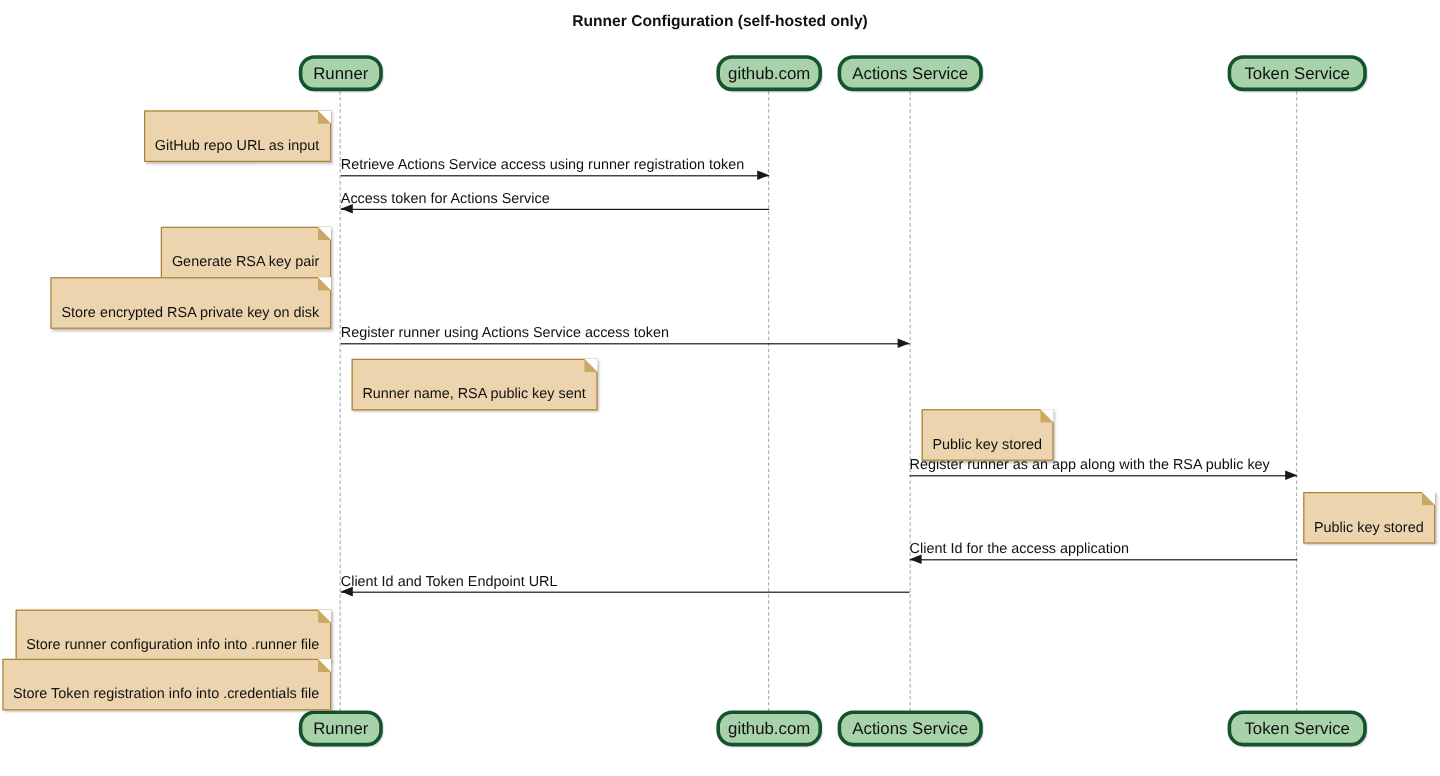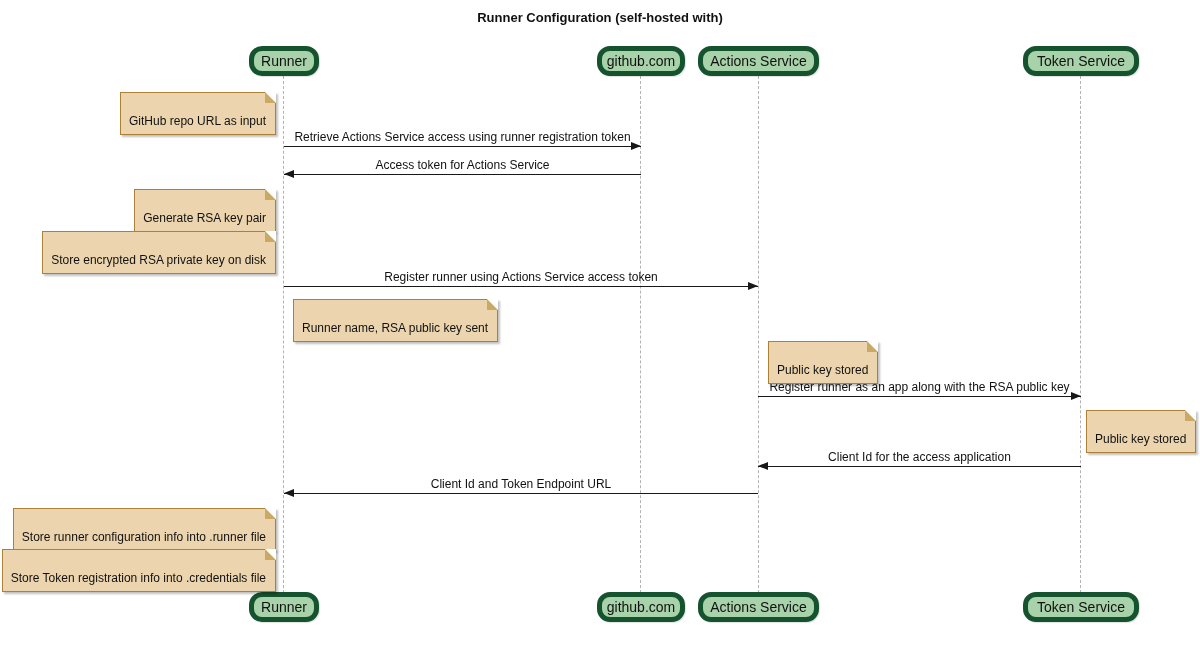--- a/index.html
+++ b/index.html
@@ -28,35 +28,34 @@
     position: absolute;
     top: 76px;
     height: 517px;
     width: 0;
     border-left: 1px dashed #b3b3b3;
   }
   .participant {
     position: absolute;
     height: 30px;
     background: #a8d2a9;
-    border: 5px solid #14532d;
+    border: 3px solid #14532d;
     border-radius: 13px;
     display: flex;
     align-items: center;
     justify-content: center;
     font-size: 14px;
     color: #111111;
     box-sizing: border-box;
     box-shadow: 1px 1px 1px rgba(0,0,0,0.12);
   }
   .msg-label {
     position: absolute;
     height: 16px;
     line-height: 16px;
-    text-align: center;
     font-size: 12px;
     color: #111111;
     white-space: nowrap;
   }
   .msg-line {
     position: absolute;
     height: 0;
     border-top: 1px solid #181818;
   }
   .arrow {
@@ -95,21 +94,21 @@
     border-style: solid;
     border-width: 0 11px 11px 0;
     border-color: #ffffff #ffffff #c9a963 #c9a963;
   }
 </style>
 </head>
 <body>
 
 <div class="diagram">
 
-  <div class="title">Runner Configuration (self-hosted with)</div>
+  <div class="title">Runner Configuration (self-hosted only)</div>
 
   <div class="lifeline" style="left:283px"></div>
   <div class="lifeline" style="left:640px"></div>
   <div class="lifeline" style="left:758px"></div>
   <div class="lifeline" style="left:1080px"></div>
 
   <div class="participant" style="left:249px;top:46px;width:70px">Runner</div>
   <div class="participant" style="left:597px;top:46px;width:88px">github.com</div>
   <div class="participant" style="left:698px;top:46px;width:121px">Actions Service</div>
   <div class="participant" style="left:1023px;top:46px;width:116px">Token Service</div>

